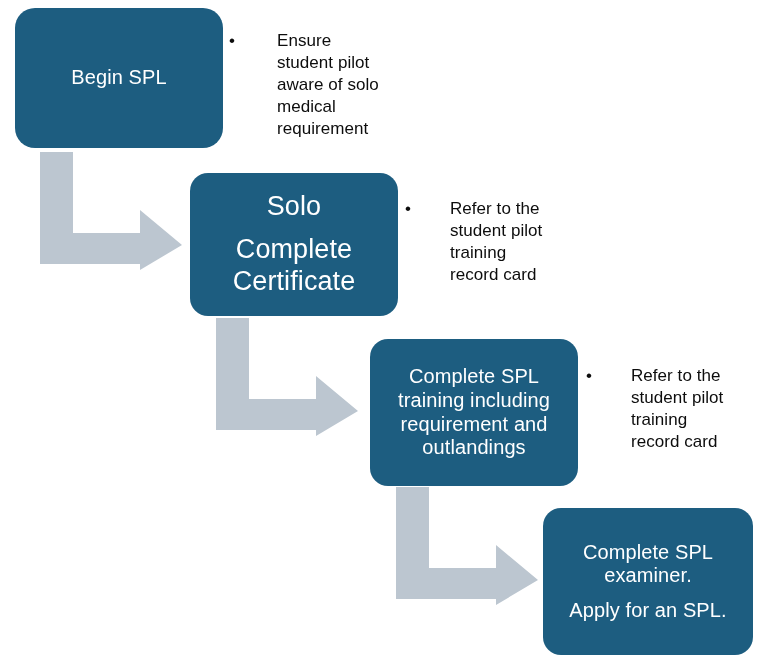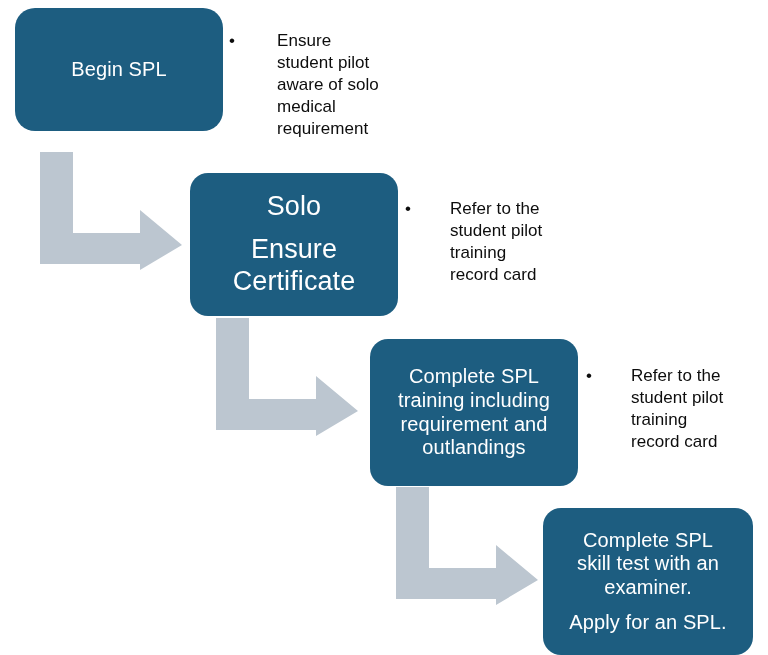--- a/index.html
+++ b/index.html
@@ -28,21 +28,21 @@
     align-items: center;
     justify-content: center;
     text-align: center;
     padding: 6px 12px;
     line-height: 1.18;
     letter-spacing: .1px;
   }
   .box .line { display: block; width: 100%; }
   .box .gap { height: 11px; }
 
-  .box1 { left: 15px;  top: 8px;   width: 208px; height: 123px; font-size: 20px; border-radius: 20px; }
+  .box1 { left: 15px;  top: 8px;   width: 208px; height: 140px; font-size: 20px; border-radius: 20px; }
   .box2 { left: 190px; top: 173px; width: 208px; height: 143px; font-size: 27px; }
   .box3 { left: 370px; top: 339px; width: 208px; height: 147px; font-size: 20px; }
   .box4 { left: 543px; top: 508px; width: 210px; height: 147px; font-size: 20px; }
 
   
   .arrow { position: absolute; }
   .arrow svg { display: block; }
   .arrow1 { left: 40px;  top: 152px; }
   .arrow2 { left: 216px; top: 318px; }
   .arrow3 { left: 396px; top: 487px; }
@@ -87,21 +87,21 @@
 
   <div class="arrow arrow1">
     <svg width="142" height="118" viewBox="0 0 142 118" aria-hidden="true">
       <path d="M0,0 L33,0 L33,81 L100,81 L100,58 L142,93 L100,118 L100,112 L0,112 Z" fill="#bcc6d0"></path>
     </svg>
   </div>
 
   <div class="box box2">
     <span class="line">Solo</span>
     <span class="gap"></span>
-    <span class="line">Ensure</span>
+    <span class="line">Complete</span>
     <span class="line">Certificate</span>
   </div>
 
   <div class="note note2">
     <div class="row">
       <span class="dot">•</span>
       <span class="txt">Refer to the student pilot training record card</span>
     </div>
   </div>
 
@@ -126,19 +126,18 @@
   </div>
 
   <div class="arrow arrow3">
     <svg width="142" height="118" viewBox="0 0 142 118" aria-hidden="true">
       <path d="M0,0 L33,0 L33,81 L100,81 L100,58 L142,93 L100,118 L100,112 L0,112 Z" fill="#bcc6d0"></path>
     </svg>
   </div>
 
   <div class="box box4">
     <span class="line">Complete SPL</span>
-    <span class="line">skill test with an</span>
     <span class="line">examiner.</span>
     <span class="gap"></span>
     <span class="line">Apply for an SPL.</span>
   </div>
 
 </div>
 
 </body></html>

